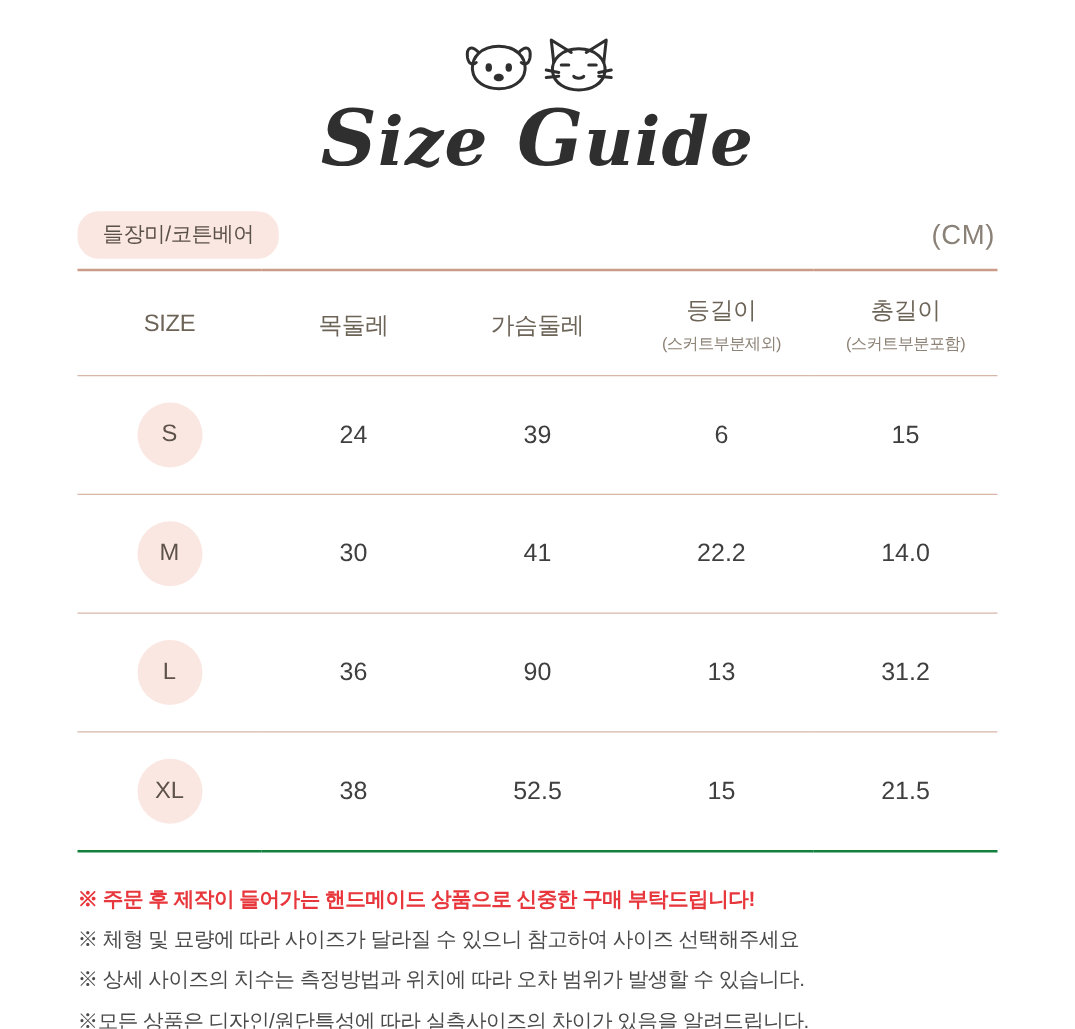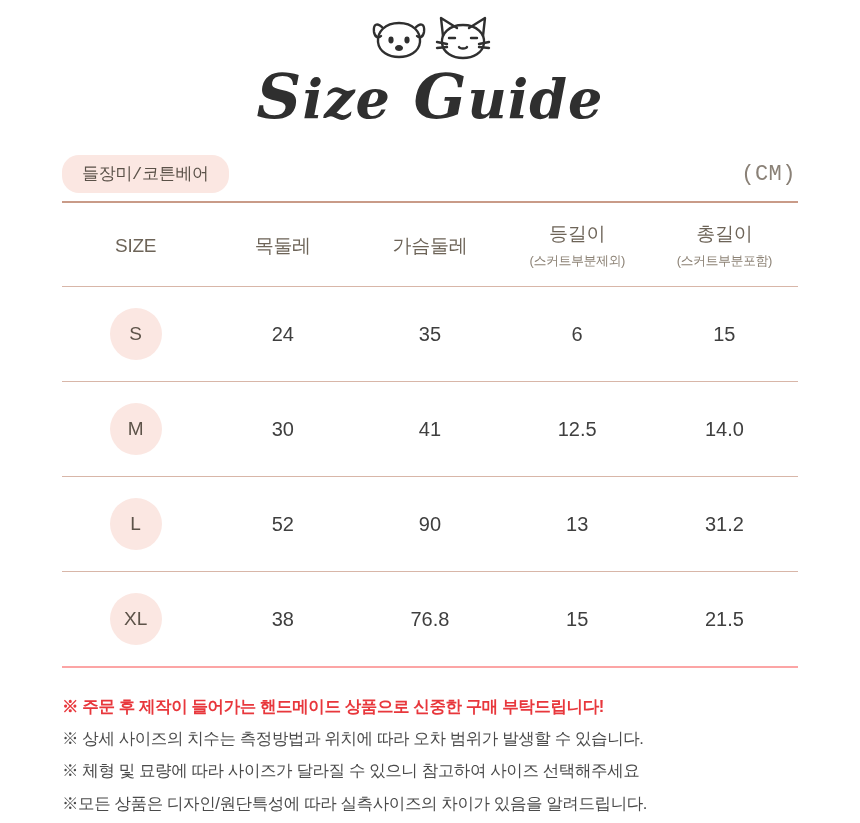--- a/index.html
+++ b/index.html
@@ -16,21 +16,21 @@
   }
   .page {
     position: relative;
     width: 860px;
     height: 823px;
     box-sizing: border-box;
   }
 
   
   .header {
-    padding-top: 14px;
+    padding-top: 28px;
     text-align: center;
   }
   .pet-icons {
     height: 48px;
     display: flex;
     align-items: flex-end;
     justify-content: center;
     gap: 4px;
   }
   .title {
@@ -45,21 +45,20 @@
   }
   .title .cap {
     font-size: 62px;
   }
 
   
   .label-row {
     position: relative;
     margin: 26px 62px 0 62px;
     height: 34px;
-    font-family: Liberation Mono, monospace;
   }
   .product-chip {
     display: inline-block;
     background: #fbe7e2;
     border-radius: 17px;
     padding: 7px 20px 8px 20px;
     font-size: 17px;
     color: #5a5148;
     letter-spacing: -0.3px;
   }
@@ -105,21 +104,21 @@
   .col-size { width: 20%; }
   .col-data { width: 20%; }
 
   tbody tr td {
     border-bottom: 1px solid #d8b6a8;
     padding: 21px 0;
     font-size: 20px;
     color: #3f3f3f;
   }
   tbody tr:last-child td {
-    border-bottom: 2px solid #fca5a5;
+    border-bottom: 2px solid #15803d;
   }
   .size-pill {
     display: inline-block;
     width: 52px;
     height: 52px;
     line-height: 52px;
     border-radius: 50%;
     background: #fbe7e2;
     color: #5d5349;
     font-size: 19px;
@@ -209,55 +208,55 @@
             <span class="sub">(스커트부분포함)</span>
           </th>
         </tr>
       </thead>
       <tbody>
         <tr>
           <td>
             <span class="size-pill">S</span>
           </td>
           <td>24</td>
-          <td>35</td>
+          <td>39</td>
           <td>6</td>
           <td>15</td>
         </tr>
         <tr>
           <td>
             <span class="size-pill">M</span>
           </td>
           <td>30</td>
           <td>41</td>
-          <td>12.5</td>
+          <td>22.2</td>
           <td>14.0</td>
         </tr>
         <tr>
           <td>
             <span class="size-pill">L</span>
           </td>
-          <td>52</td>
+          <td>36</td>
           <td>90</td>
           <td>13</td>
           <td>31.2</td>
         </tr>
         <tr>
           <td>
             <span class="size-pill">XL</span>
           </td>
           <td>38</td>
-          <td>76.8</td>
+          <td>52.5</td>
           <td>15</td>
           <td>21.5</td>
         </tr>
       </tbody>
     </table>
   </div>
 
   <div class="notes">
     <div class="note alert">※ 주문 후 제작이 들어가는 핸드메이드 상품으로 신중한 구매 부탁드립니다!</div>
+    <div class="note">※ 체형 및 묘량에 따라 사이즈가 달라질 수 있으니 참고하여 사이즈 선택해주세요</div>
     <div class="note">※ 상세 사이즈의 치수는 측정방법과 위치에 따라 오차 범위가 발생할 수 있습니다.</div>
-    <div class="note">※ 체형 및 묘량에 따라 사이즈가 달라질 수 있으니 참고하여 사이즈 선택해주세요</div>
     <div class="note">※모든 상품은 디자인/원단특성에 따라 실측사이즈의 차이가 있음을 알려드립니다.</div>
   </div>
 
 </div>
 
 </body></html>

